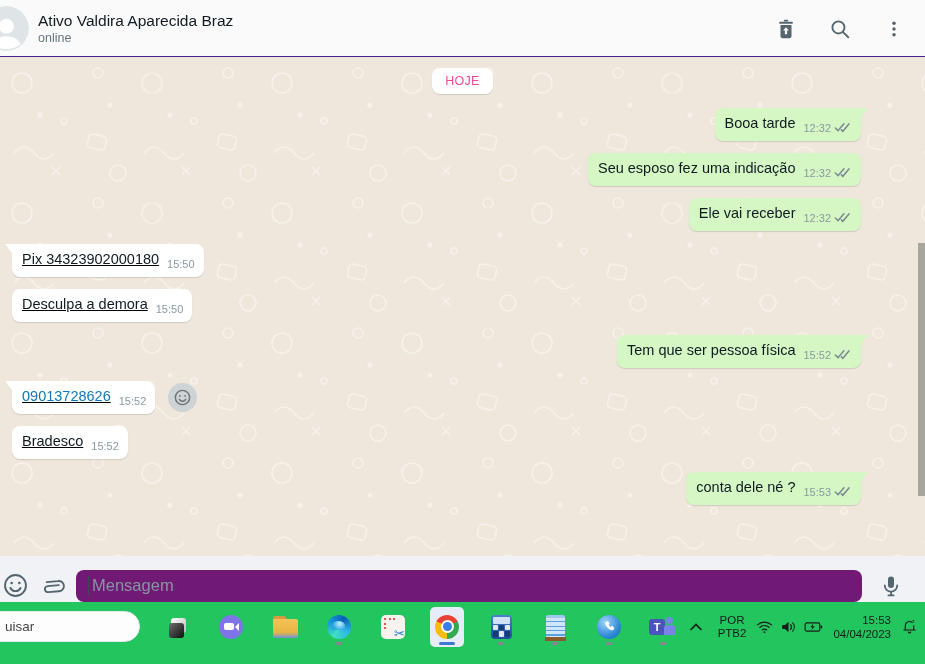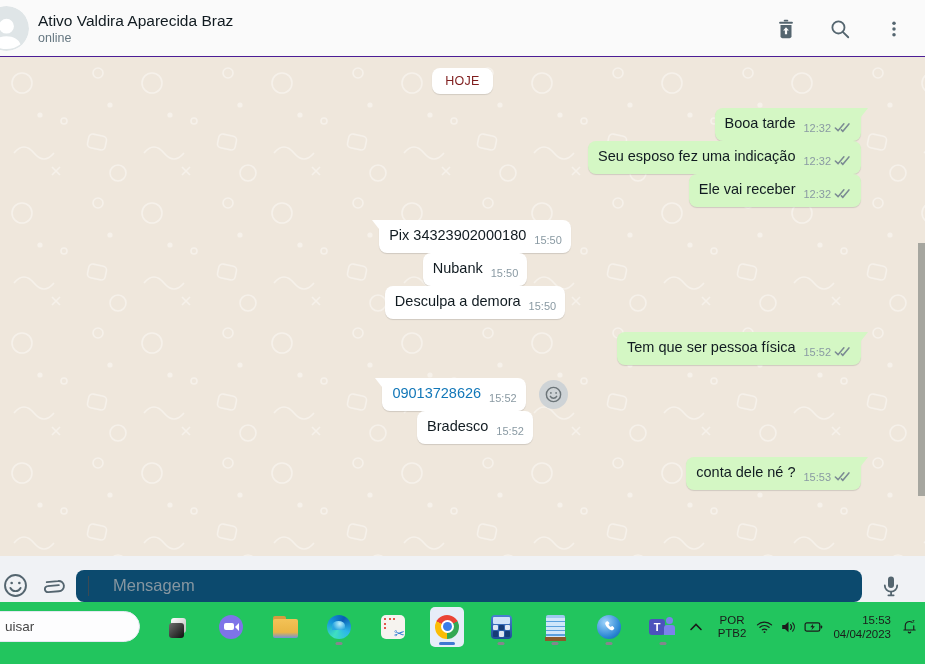--- a/index.html
+++ b/index.html
@@ -15,25 +15,25 @@
   .hdr-title { font-size:15.5px; color:#111b21; line-height:19px; }
   .hdr-status { font-size:12.5px; color:#667781; line-height:16px; }
   .hdr-icons { position:absolute; right:18px; top:0; height:57px; display:flex; align-items:center; gap:28px; }
   .icon-btn { width:26px; height:26px; display:flex; align-items:center; justify-content:center; cursor:pointer; }
 
   
   .chat-area { position:absolute; top:57px; left:0; right:0; bottom:108px; overflow:hidden; }
   .doodle { position:absolute; inset:0; opacity:0.55; }
   .msgs { position:relative; padding-top:11px; }
   .daterow { display:flex; justify-content:center; margin-bottom:14px; }
-  .datepill { background:#fff; color:#7f1d1d; font-size:12.5px; letter-spacing:.3px; padding:6px 13px;
+  .datepill { background:#fff; color:#ec4899; font-size:12.5px; letter-spacing:.3px; padding:6px 13px;
     border-radius:8px; box-shadow:0 1px 1px rgba(0,0,0,.12); }
-  .row { display:flex; align-items:flex-start; margin-top:0; }
+  .row { display:flex; align-items:flex-start; margin-top:12px; }
   .row.gap { margin-top:13px; }
-  .row.in  { justify-content:center; padding-left:25px; }
+  .row.in  { justify-content:flex-start; padding-left:12px;text-decoration:underline; }
   .row.out { justify-content:flex-end; padding-right:64px; }
   .msg { position:relative; max-width:560px; padding:6px 9px 7px 10px; border-radius:8px;
     box-shadow:0 1px 1px rgba(0,0,0,.13); font-size:14.5px; color:#111b21; line-height:19px; cursor:pointer; }
   .msg.in  { background:#ffffff; }
   .msg.out { background:#d4f7c4; }
   .msg.in.tail  { border-top-left-radius:0; }
   .msg.out.tail { border-top-right-radius:0; }
   .msg.in.tail::before { content:""; position:absolute; top:0; left:-7px;
     border-top:0 solid transparent; border-bottom:9px solid transparent; border-right:7px solid #ffffff; }
   .msg.out.tail::before { content:""; position:absolute; top:0; right:-7px;
@@ -46,22 +46,22 @@
     display:flex; align-items:center; justify-content:center; cursor:pointer; flex:0 0 auto; }
 
   .scroll-thumb { position:absolute; right:0px; top:243px; width:7px; height:253px; background:#a6a69f; z-index:6; }
 
   
   .composer { position:absolute; left:0; right:0; bottom:49px; height:59px; background:#f0f2f5;
     display:flex; align-items:center; z-index:5; }
   .comp-icon { width:30px; height:30px; display:flex; align-items:center; justify-content:center; cursor:pointer; flex:0 0 auto; }
   .comp-icon.emoji { margin-left:0px; }
   .comp-icon.clip  { margin-left:6px; }
-  .input-box { position:relative; margin-left:10px; width:786px; height:32px; background:#0c4a6e;
-    border-radius:8px; display:flex; align-items:center; padding-left:12px; cursor:text;gap:21px; }
+  .input-box { position:relative; margin-left:10px; width:786px; height:32px; background:#701a75;
+    border-radius:8px; display:flex; align-items:center; padding-left:12px; cursor:text; }
   .caret { width:1px; height:20px; background:#3b4a54; margin-right:3px; }
   .placeholder { color:#8696a0; font-size:16.5px; }
   .comp-icon.mic { margin-left:14px; }
 
   
   .taskbar { position:absolute; left:0; right:0; bottom:0; height:62px; background:#22c55e;
     display:flex; align-items:center; z-index:7; }
   .tb-search { position:absolute; left:-62px; top:9px; width:202px; height:31px; background:#fdfdfe;
     border:1px solid #e3e8f2; border-radius:16px; display:flex; align-items:center; cursor:text; }
   .tb-search span { margin-left:66px; font-size:13.5px; color:#454545; }
@@ -201,23 +201,20 @@
         <div class="row out">
           <div class="msg out"><span>Ele vai receber</span><span class="meta"><span>12:32</span><svg width="18" height="11" viewBox="0 0 20 12" fill="none" stroke="#7b8a93" stroke-width="1.7" stroke-linecap="round">
                 <path d="M1.5 6.5l3 3L11 1.8"></path>
                 <path d="M8.2 8.6l1.6 1.6L16.6 2"></path>
               </svg></span></div>
         </div>
         <div class="row in gap">
           <div class="msg in tail"><span>Pix 34323902000180</span><span class="meta"><span>15:50</span></span></div>
         </div>
         <div class="row in">
-          <div class="msg in"><span>Nubank</span><span class="meta"><span>15:50</span></span></div>
-        </div>
-        <div class="row in">
           <div class="msg in"><span>Desculpa a demora</span><span class="meta"><span>15:50</span></span></div>
         </div>
         <div class="row out gap">
           <div class="msg out tail"><span>Tem que ser pessoa física</span><span class="meta"><span>15:52</span><svg width="18" height="11" viewBox="0 0 20 12" fill="none" stroke="#7b8a93" stroke-width="1.7" stroke-linecap="round">
                 <path d="M1.5 6.5l3 3L11 1.8"></path>
                 <path d="M8.2 8.6l1.6 1.6L16.6 2"></path>
               </svg></span></div>
         </div>
         <div class="row in gap">
           <div class="msg in tail"><a class="plink">09013728626</a><span class="meta"><span>15:52</span></span></div>

